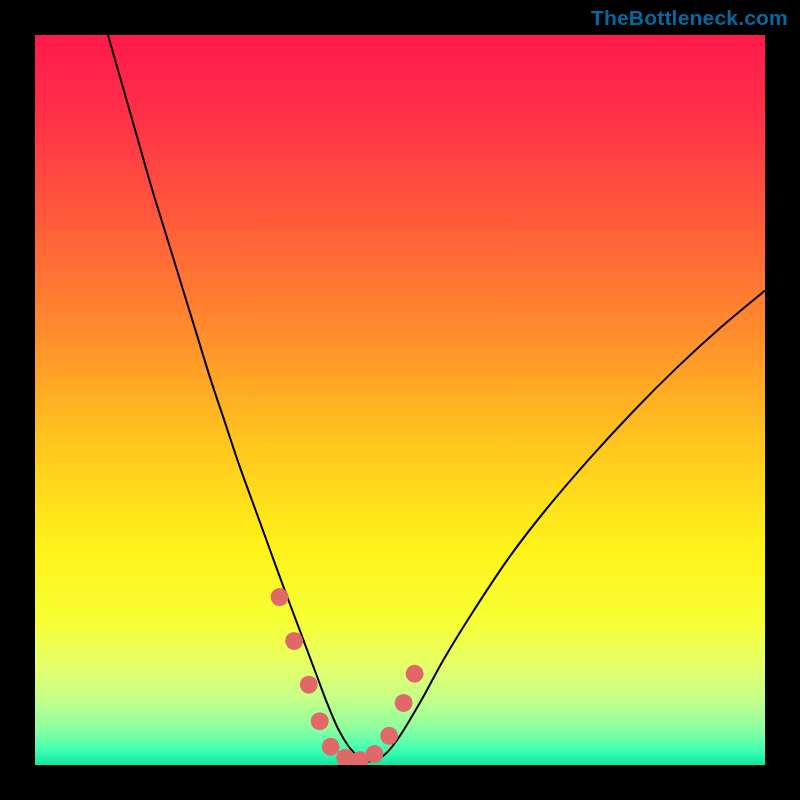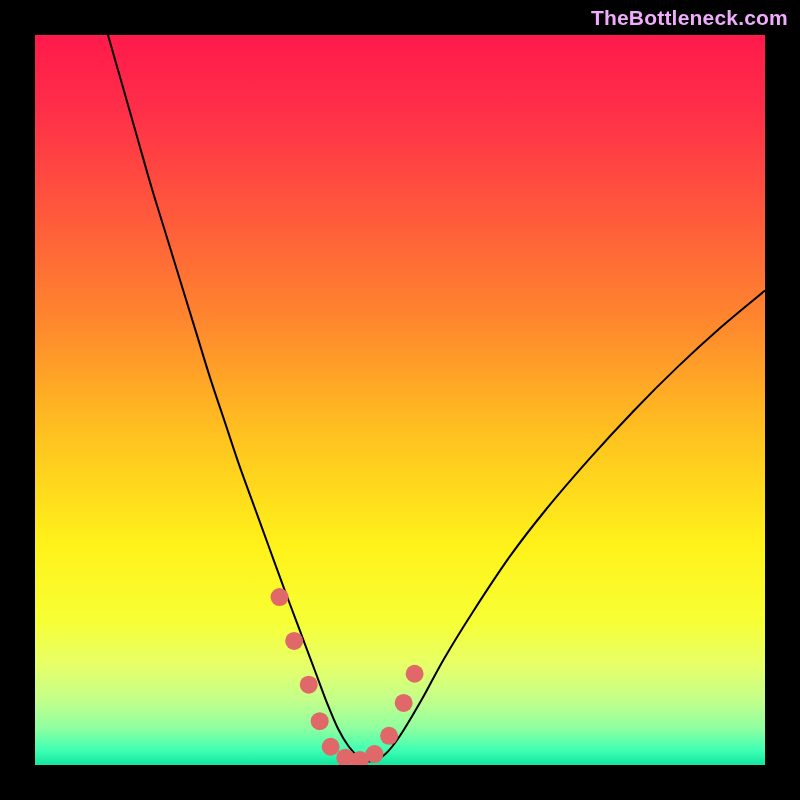--- a/index.html
+++ b/index.html
@@ -14,21 +14,21 @@
   .stage {
     position: relative;
     width: 800px;
     height: 800px;
     background: #000;
   }
   .watermark {
     position: absolute;
     top: 6px;
     right: 12px;
-    color: #f0abfc;
+    color: #0369a1;
     font-size: 21px;
     font-weight: 600;
     letter-spacing: 0.2px;
     z-index: 10;
     user-select: none;
   }
   .plot-area {
     position: absolute;
     left: 35px;
     top: 35px;

